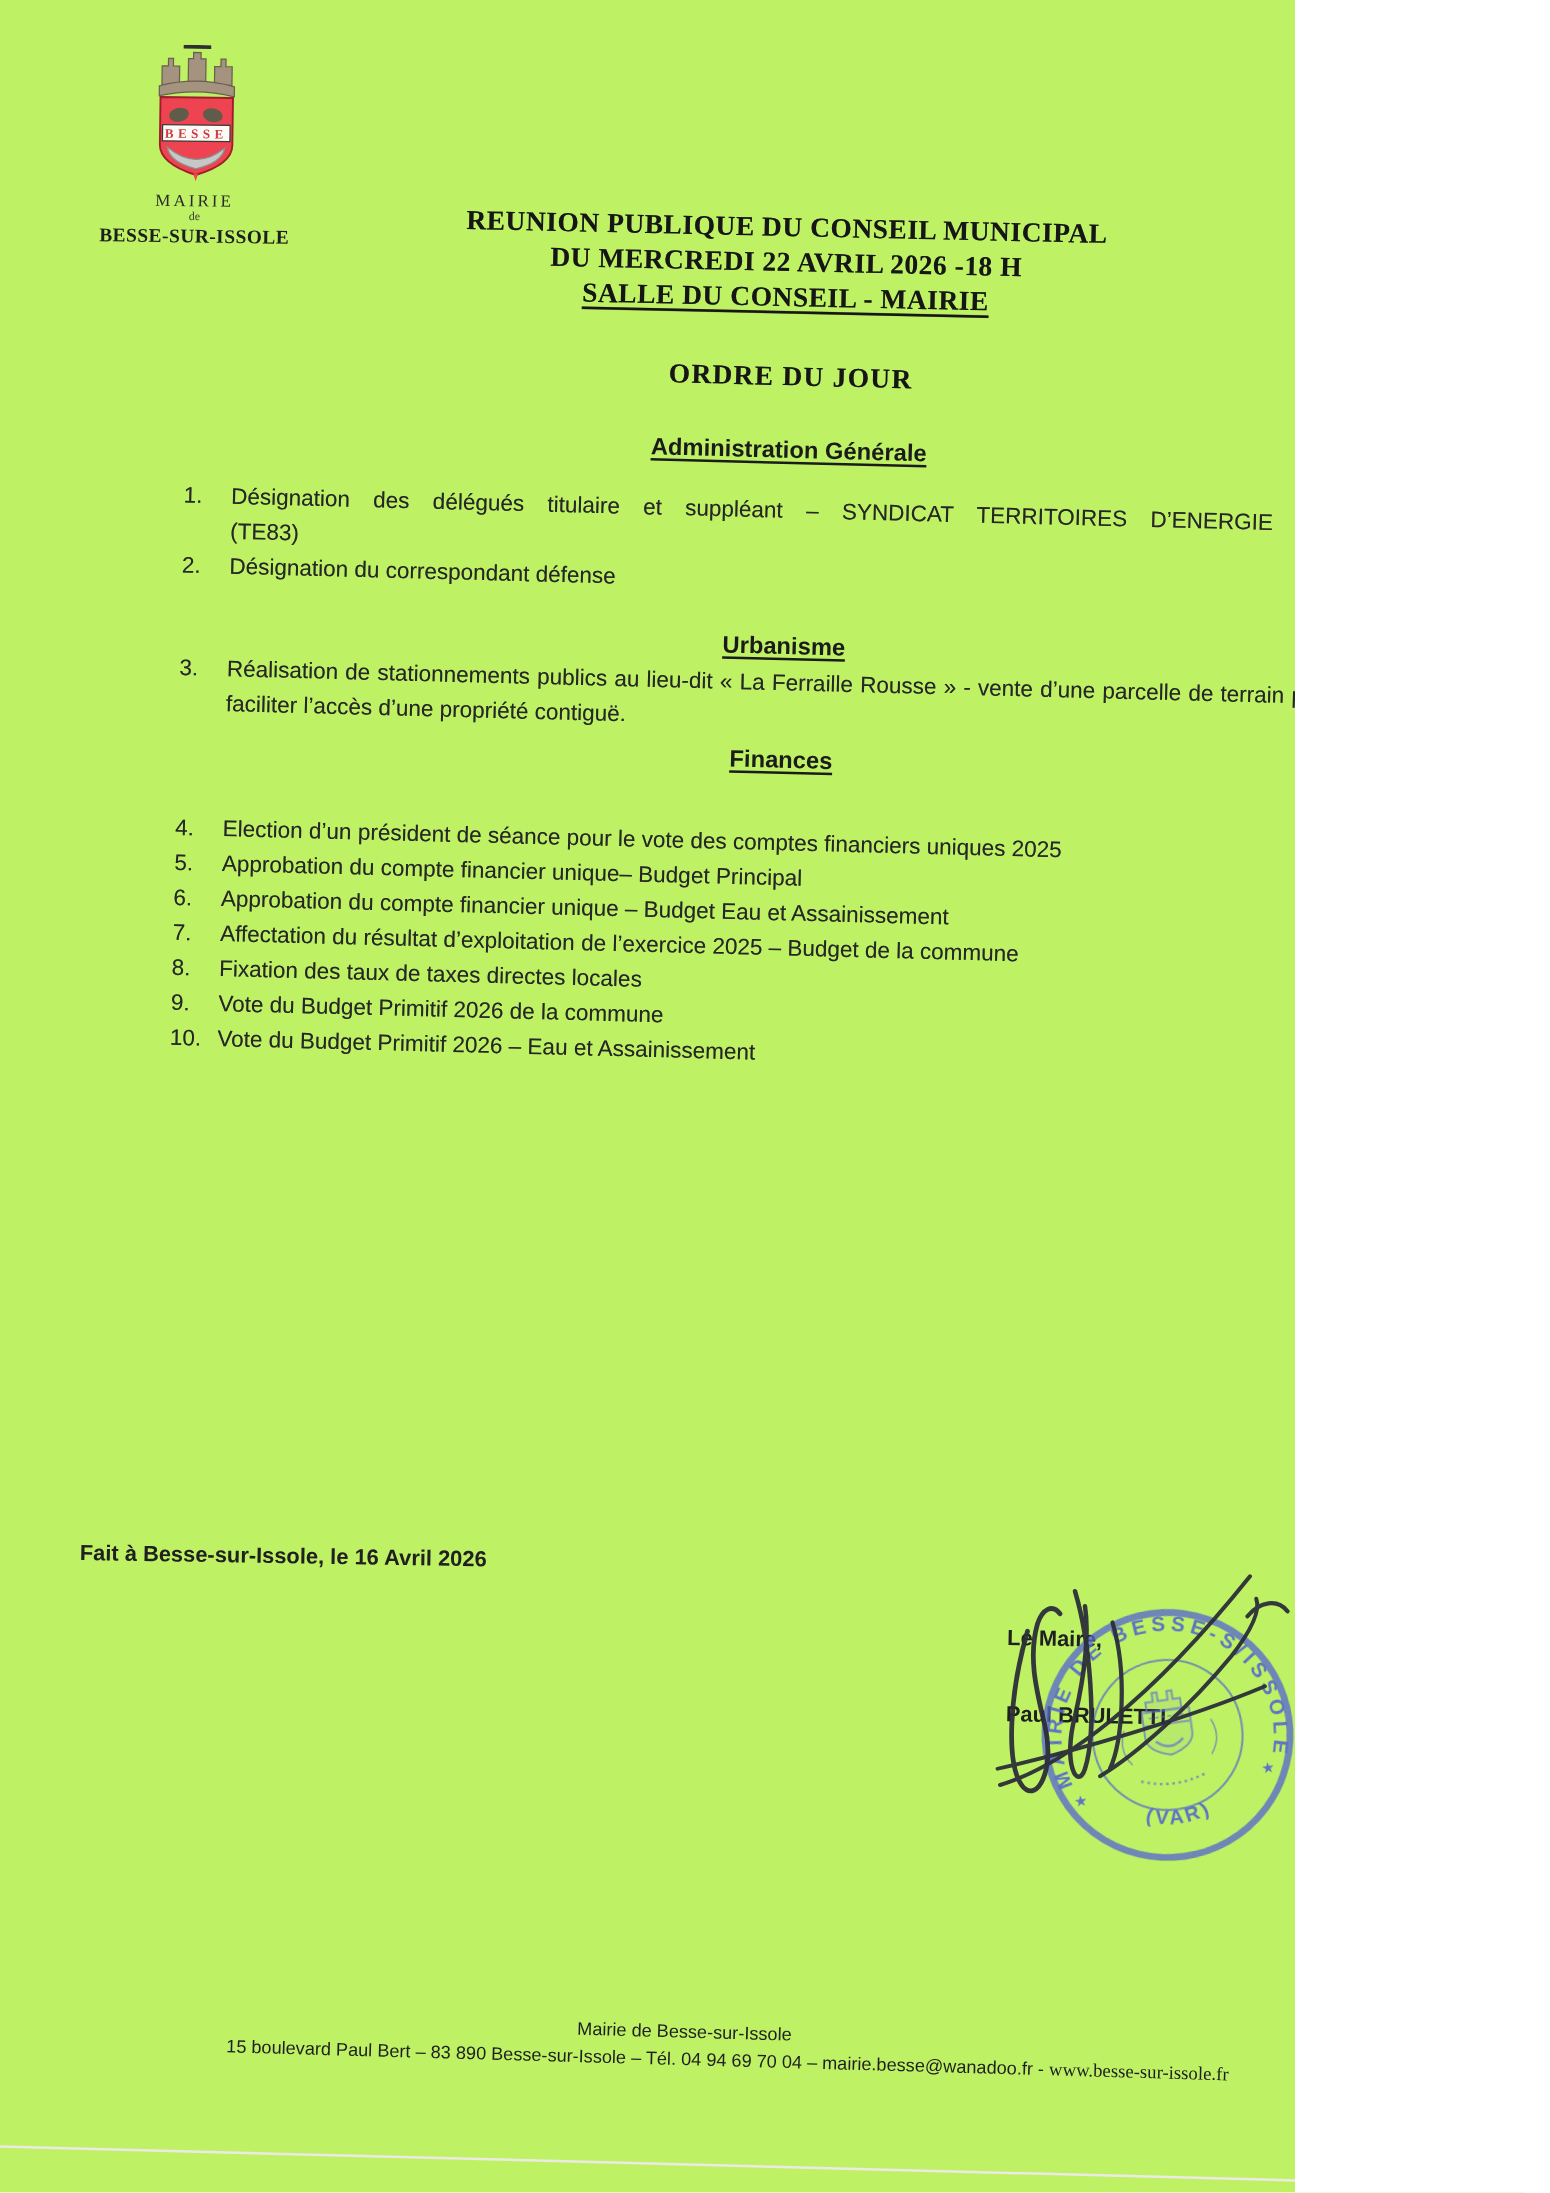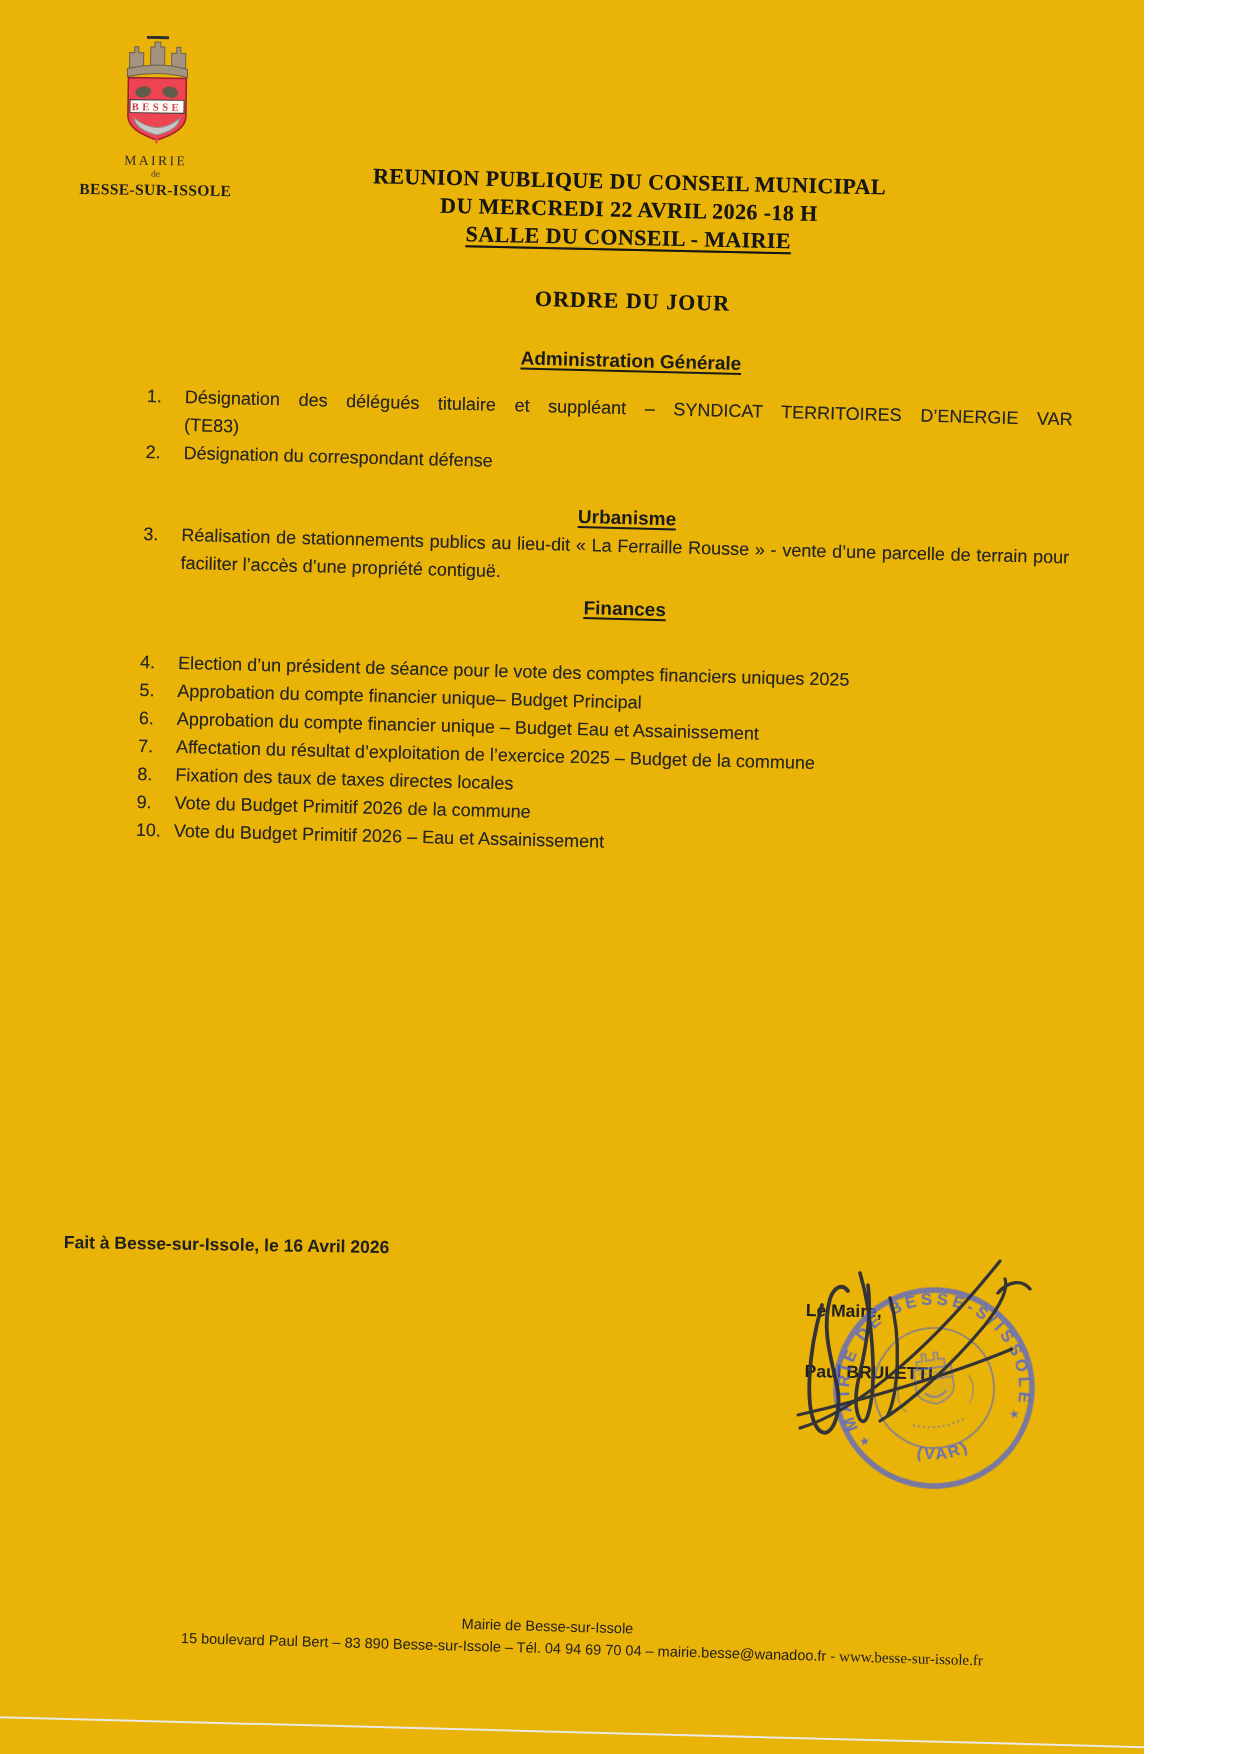--- a/index.html
+++ b/index.html
@@ -1,16 +1,16 @@
 <!DOCTYPE html>
 <html><head>
 <meta charset="utf-8">
 <style>
   html,body{margin:0;padding:0;background:#ffffff;}
-  .page{position:relative;width:1144px;height:1754px;background:#eab308;overflow:hidden;
+  .page{position:relative;width:1036px;height:1754px;background:#bef264;overflow:hidden;
         font-family:"Liberation Sans",sans-serif;color:#232323;}
   .page *{box-sizing:border-box;}
 
   
   .logo{position:absolute;left:60px;top:36px;width:195px;text-align:center;
         transform:rotate(.8deg);transform-origin:50% 0;}
   .crest{display:block;margin:0 auto;}
   .mairie{font-family:"Liberation Serif",serif;font-size:13.5px;letter-spacing:2.5px;color:#2a2a2a;margin-top:5px;}
   .de{font-family:"Liberation Serif",serif;font-size:9.5px;line-height:10px;color:#3a3a3a;}
   .commune{font-family:"Liberation Serif",serif;font-size:15.5px;font-weight:bold;letter-spacing:.4px;color:#1e1e1e;margin-top:2px;}

